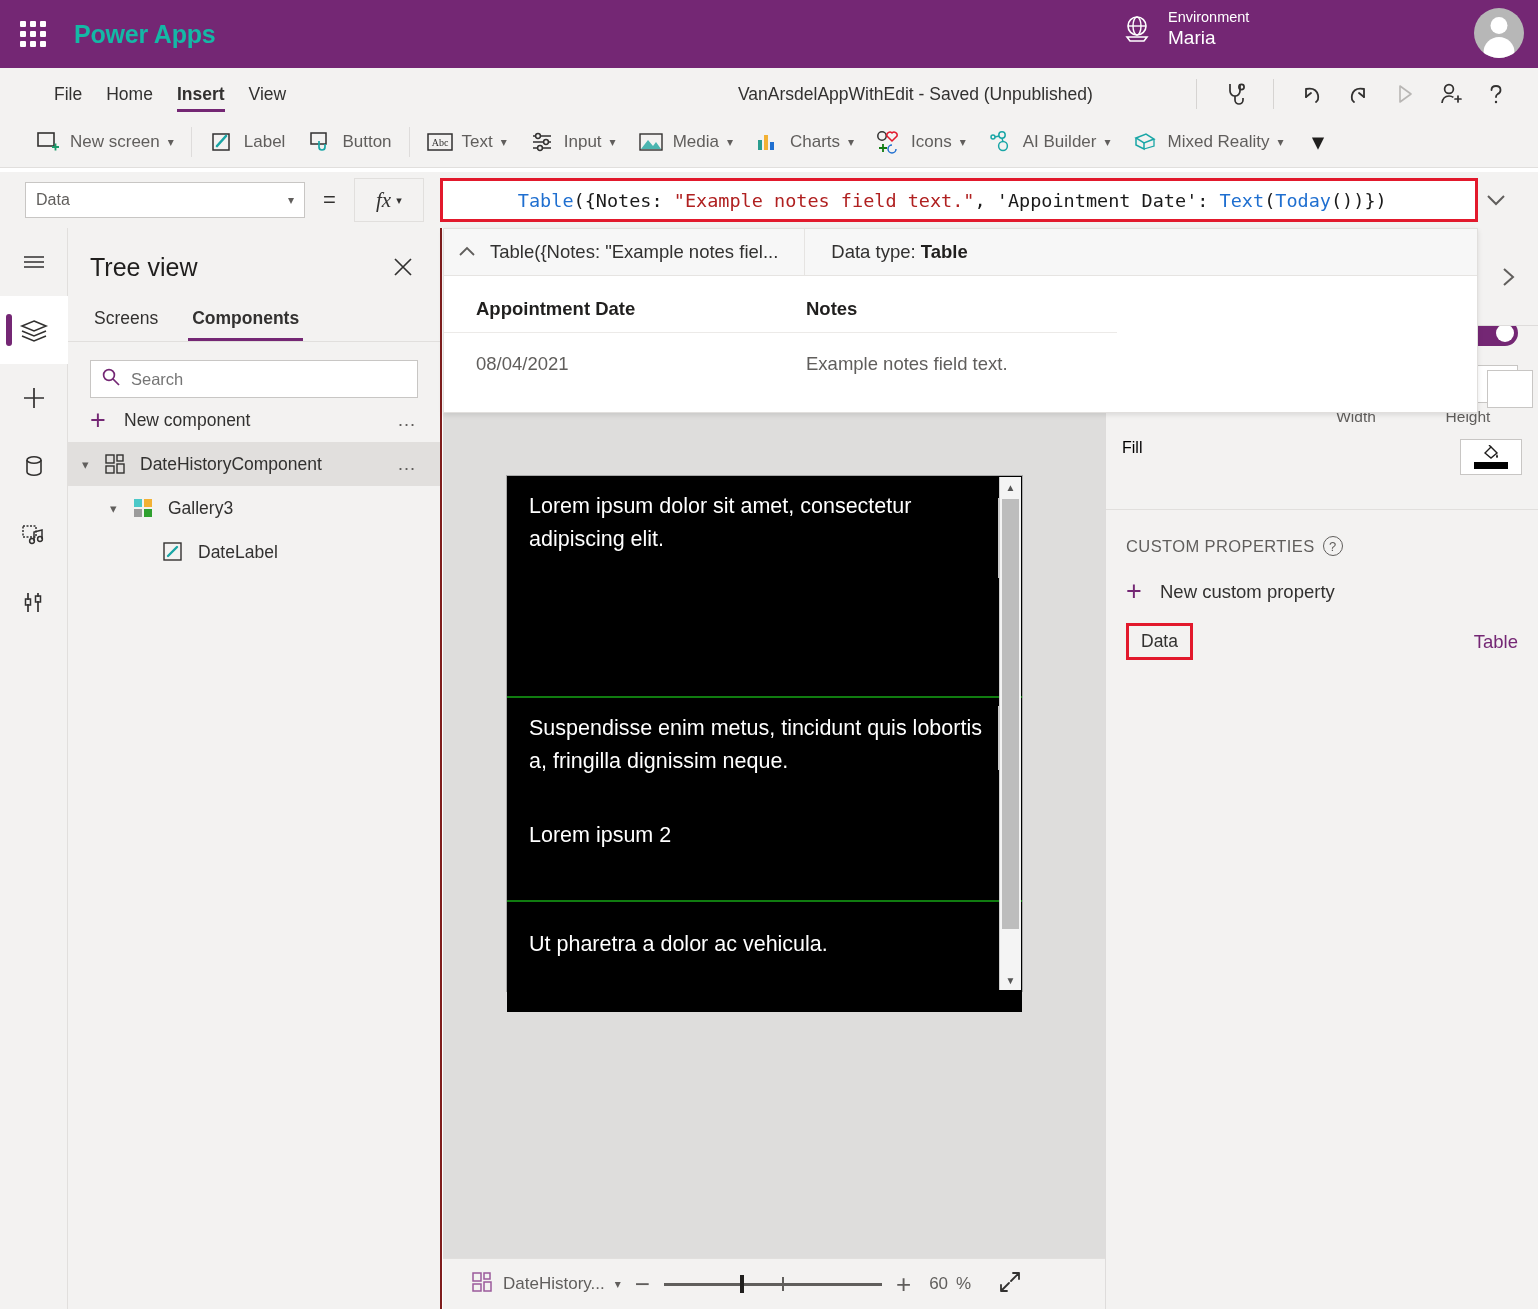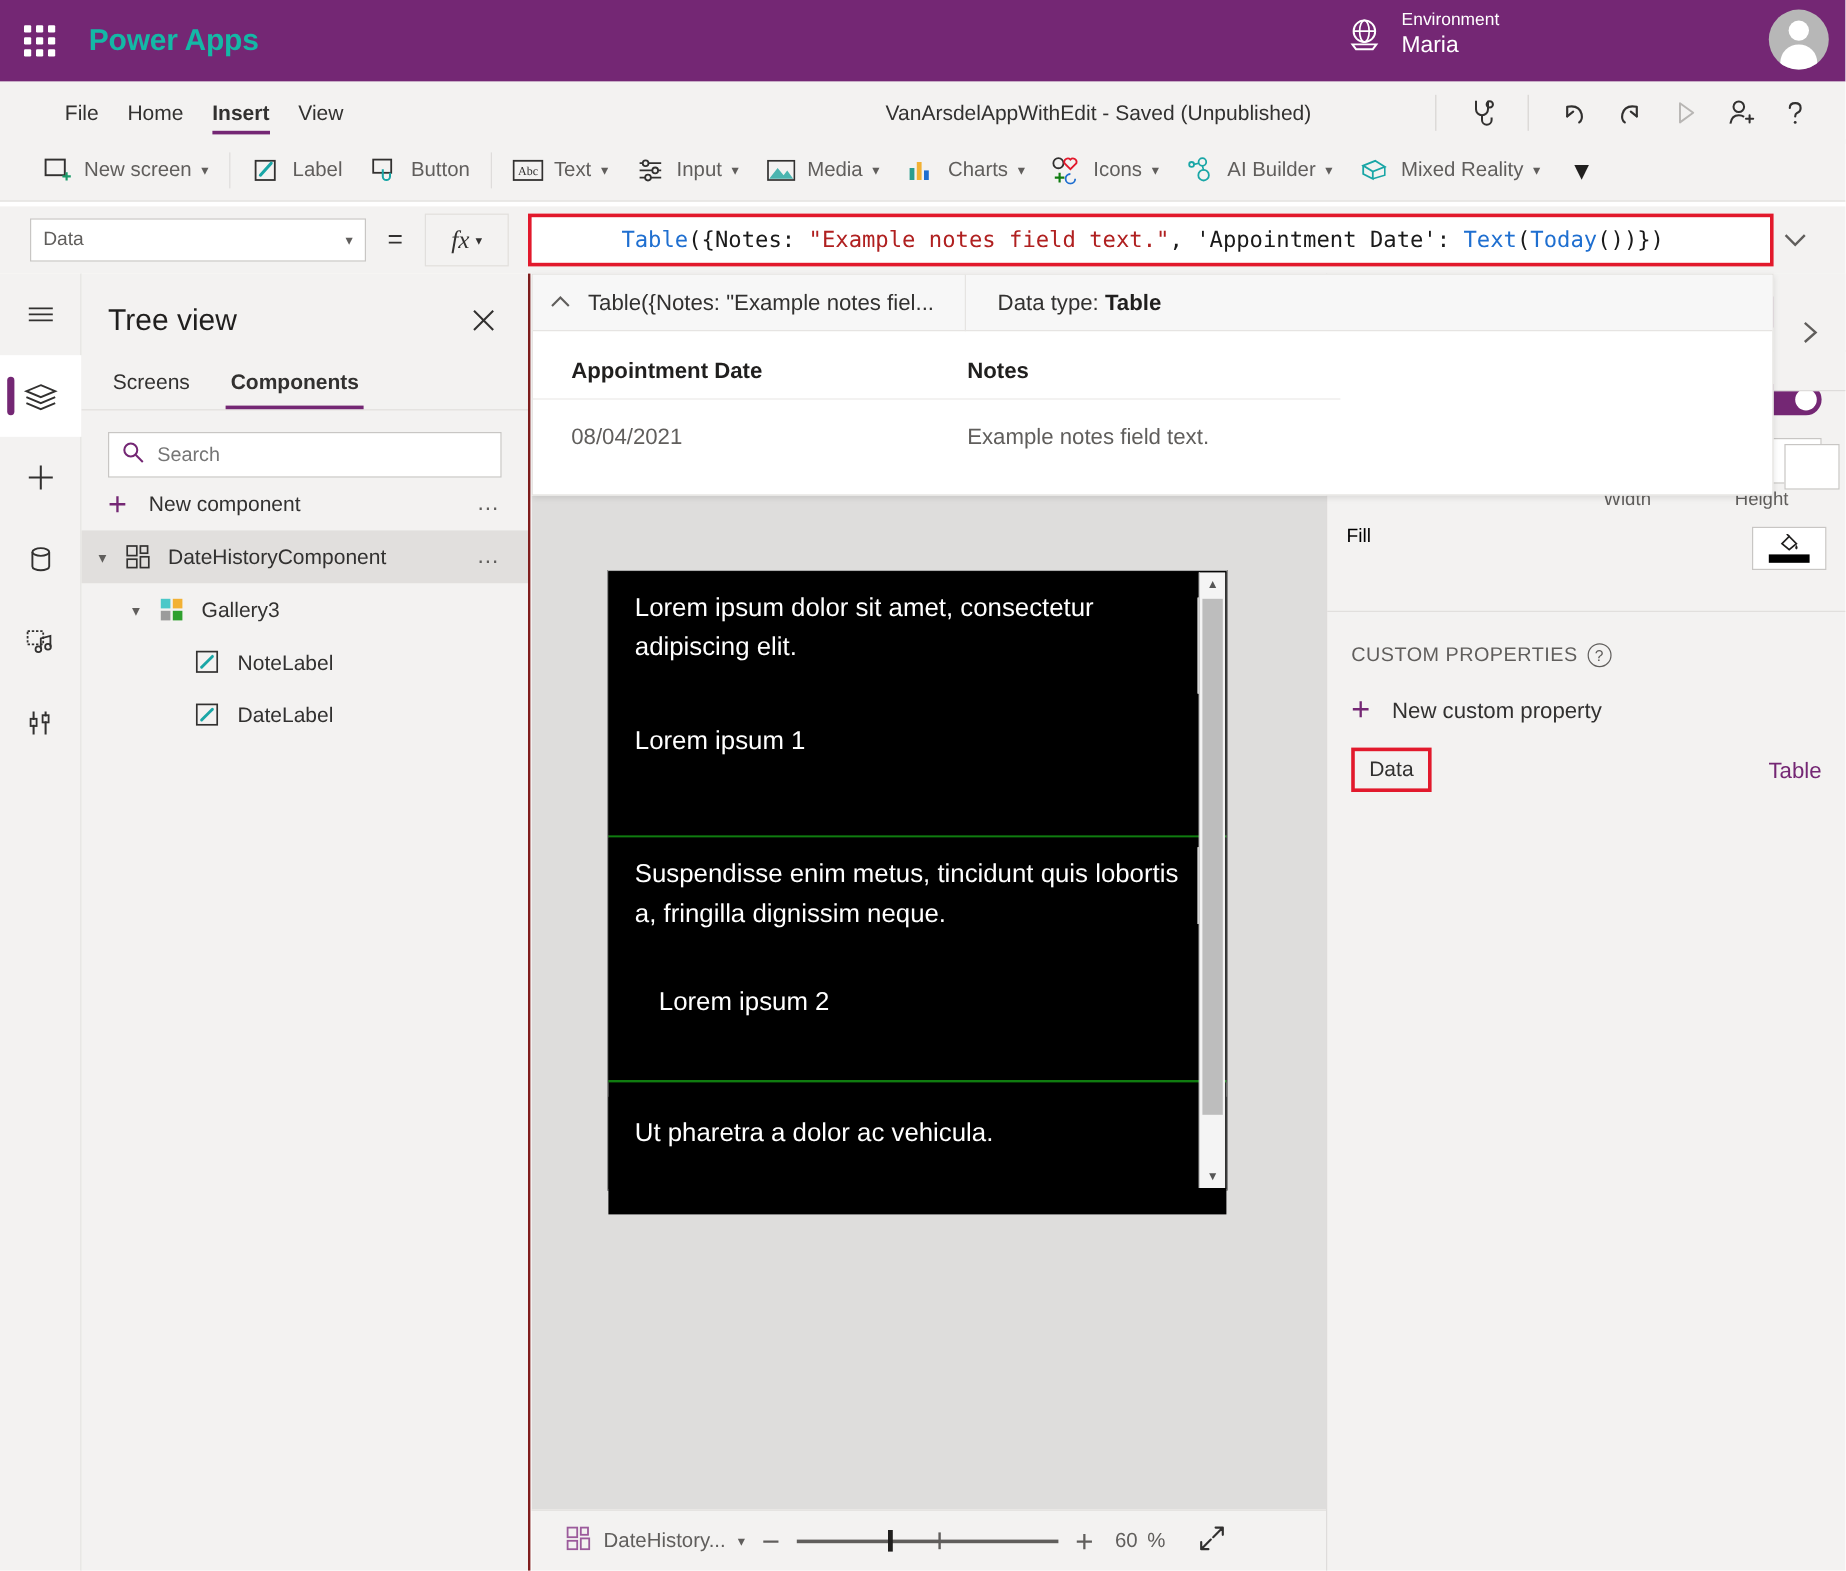--- a/index.html
+++ b/index.html
@@ -544,50 +544,40 @@
       </span>
       <span class="lbl">Gallery3</span>
     </div>
     <div class="trow d3">
       <span class="ic">
         <svg width="22" height="22" viewBox="0 0 22 22">
             <rect x="2" y="2" width="17" height="17" fill="none" stroke="#323130" stroke-width="1.4"></rect>
             <path d="M6 15 L15 6" stroke="#19a6a6" stroke-width="2.4" stroke-linecap="round"></path>
           </svg>
       </span>
-      <span class="lbl">NoteLabel</span>
-    </div>
-    <div class="trow d3">
-      <span class="ic">
-        <svg width="22" height="22" viewBox="0 0 22 22">
-            <rect x="2" y="2" width="17" height="17" fill="none" stroke="#323130" stroke-width="1.4"></rect>
-            <path d="M6 15 L15 6" stroke="#19a6a6" stroke-width="2.4" stroke-linecap="round"></path>
-          </svg>
-      </span>
       <span class="lbl">DateLabel</span>
     </div>
   </div>
 
   <div class="canvas">
     <div class="device">
 
       <div class="gal-item" style="height:220px;">
         <div class="gal-note">Lorem ipsum dolor sit amet, consectetur adipiscing elit.</div>
-        <div class="gal-date" style="padding-top:48px;">Lorem ipsum 1</div>
         <div class="vscroll" style="top:22px;height:80px;">
           <div class="arr" style="top:0;">▲</div>
           <div class="thumb" style="top:16px;height:42px;"></div>
           <div class="arr" style="bottom:0;">▼</div>
         </div>
       </div>
       <div class="gal-sep"></div>
 
       <div class="gal-item" style="height:202px;">
         <div class="gal-note">Suspendisse enim metus, tincidunt quis lobortis a, fringilla dignissim neque.</div>
-        <div class="gal-date" style="padding-top:44px;margin-left:20px;">Lorem ipsum 2</div>
+        <div class="gal-date" style="padding-top:44px;">Lorem ipsum 2</div>
         <div class="vscroll" style="top:8px;height:64px;">
           <div class="thumb" style="top:2px;height:42px;"></div>
           <div class="arr" style="bottom:0;">▼</div>
         </div>
       </div>
       <div class="gal-sep"></div>
 
       <div class="gal-item" style="height:98px;margin-top:12px;">
         <div class="gal-note">Ut pharetra a dolor ac vehicula.</div>
       </div>

